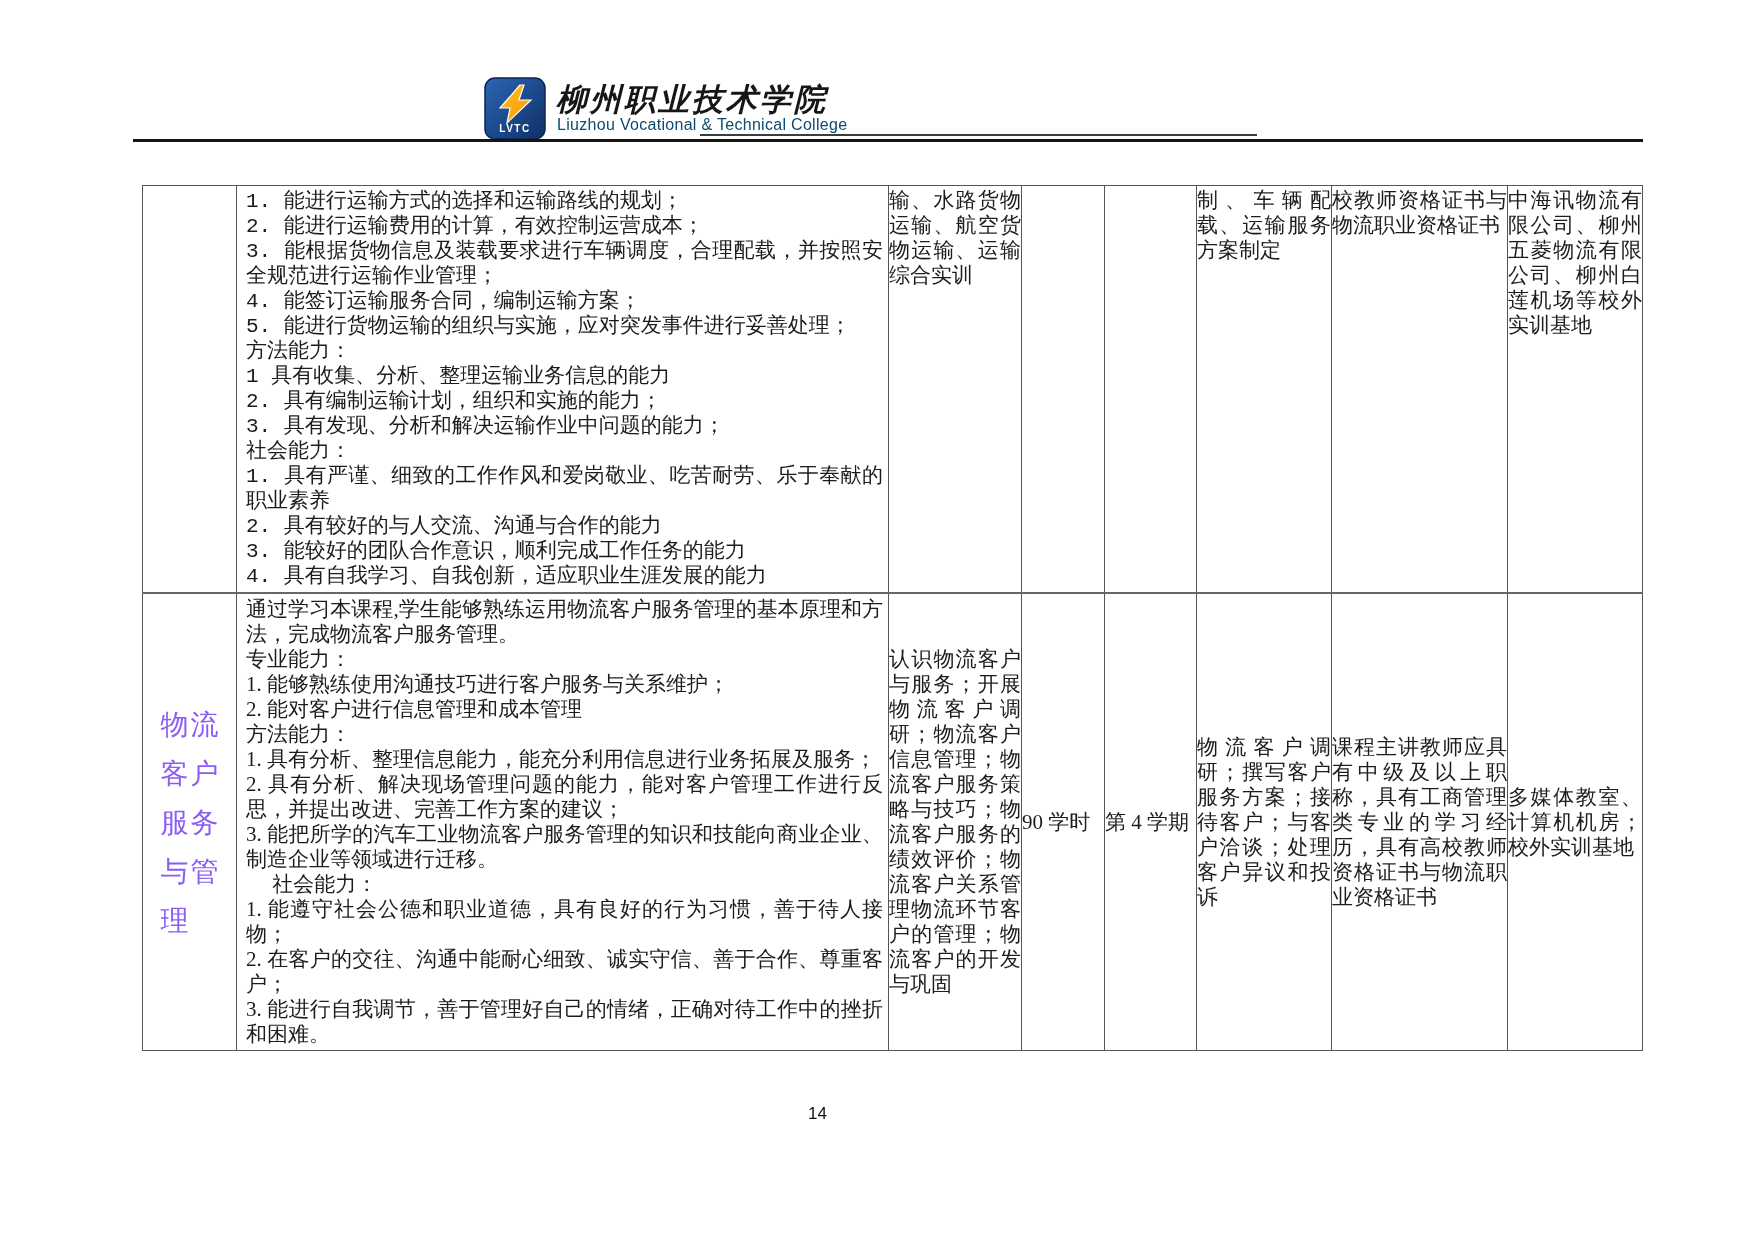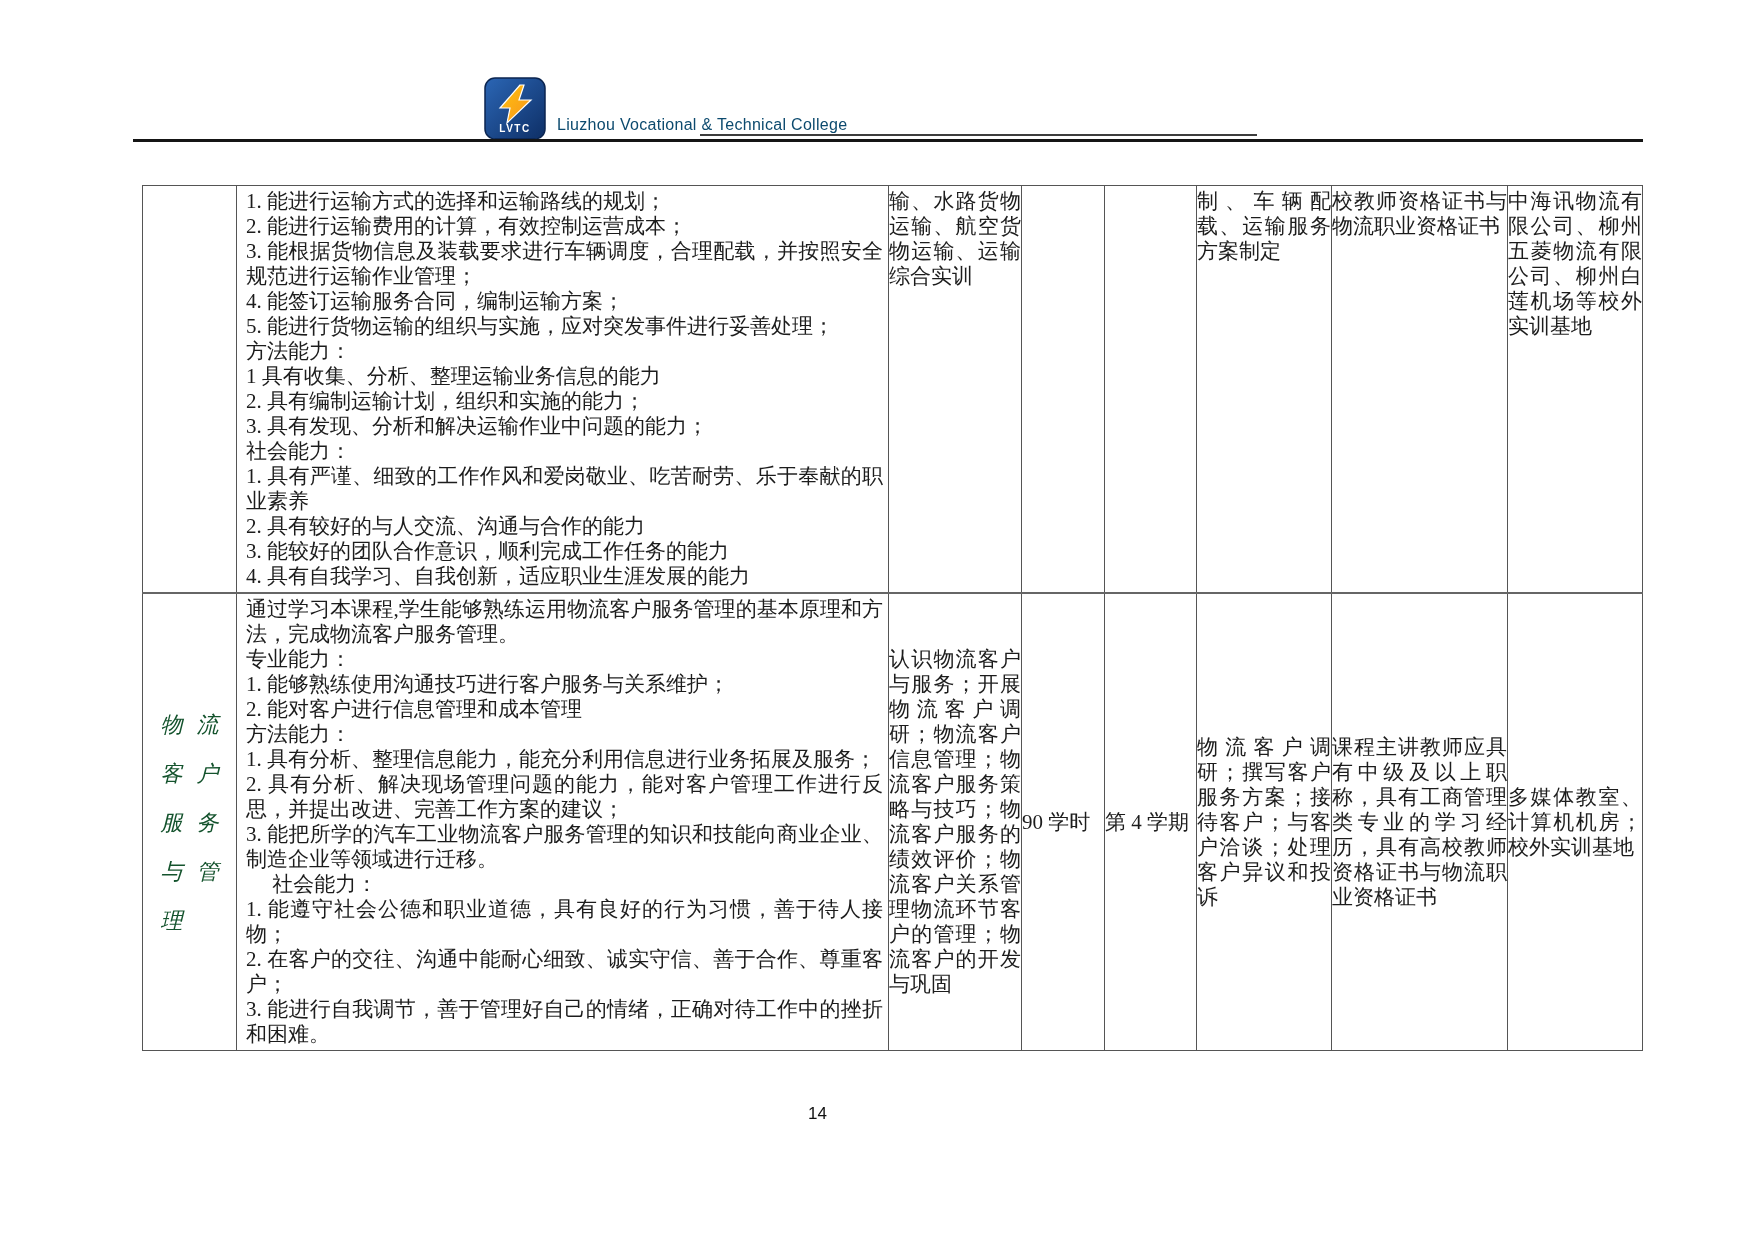--- a/index.html
+++ b/index.html
@@ -39,32 +39,32 @@
   .course-table td{
     border:1.6px solid #555;
     font-size:21px;line-height:25px;
     vertical-align:top;
     text-align:justify;
     text-justify:inter-character;
     word-break:break-all;
     padding:3px 0;
     color:#1c1c1c;
   }
-  tr.row-1{height:403px;}
+  tr.row-1{height:403px;font-family:Liberation Mono, monospace;}
   tr.row-2{height:452px;}
   tr.row-1 td{border-bottom:2.2px solid #666;}
   td.desc{padding:3px 5px 3px 9px;word-break:normal;}
   .para{margin:0;text-align:justify;text-justify:inter-character;}
   tr.row-2 td.mid{vertical-align:middle;}
   td.name-cell{vertical-align:middle;padding:0;}
   .vname{
     width:58px;margin:0 auto;
-    font-size:22px;line-height:49px;
+    font-size:28px;line-height:49px;
     text-align:justify;text-align-last:justify;
-    word-break:break-all;color:#14532d;font-style:italic;
+    word-break:break-all;color:#8b5cf6;
   }
   
   .page-number{
     position:absolute;left:808px;top:1104px;
     font-family:"Liberation Sans","DejaVu Sans",sans-serif;
     font-size:17px;color:#111;
   }
 </style>
 </head>
 <body>
@@ -81,20 +81,21 @@
         <linearGradient id="gO" x1="0" y1="0" x2="1" y2="1">
           <stop offset="0" stop-color="#ffc20e"></stop>
             <stop offset="1" stop-color="#f7941d"></stop>
         </linearGradient>
       </defs>
       <rect x="1" y="1" width="60" height="61" rx="10" fill="url(#gB)" stroke="#0b2550" stroke-width="1.5"></rect>
       <path d="M36 8 L16 31 h10 L23 46 L47 23 h-12 L40 8 Z" fill="url(#gO)" stroke="#fff" stroke-width="1.2"></path>
       <text x="31" y="55" text-anchor="middle" font-size="10" font-weight="bold" fill="#ffffff" font-family="Liberation Sans, sans-serif" letter-spacing="1.5">LVTC</text>
     </svg>
   </div>
+  <div class="school-cn">柳州职业技术学院</div>
   <div class="school-en">Liuzhou Vocational &amp; Technical College</div>
   <div class="title-underline"></div>
   <div class="header-rule"></div>
 
   <table class="course-table">
     <colgroup>
       <col style="width:94px">
         <col style="width:652px">
         <col style="width:133px">
         <col style="width:83px">

